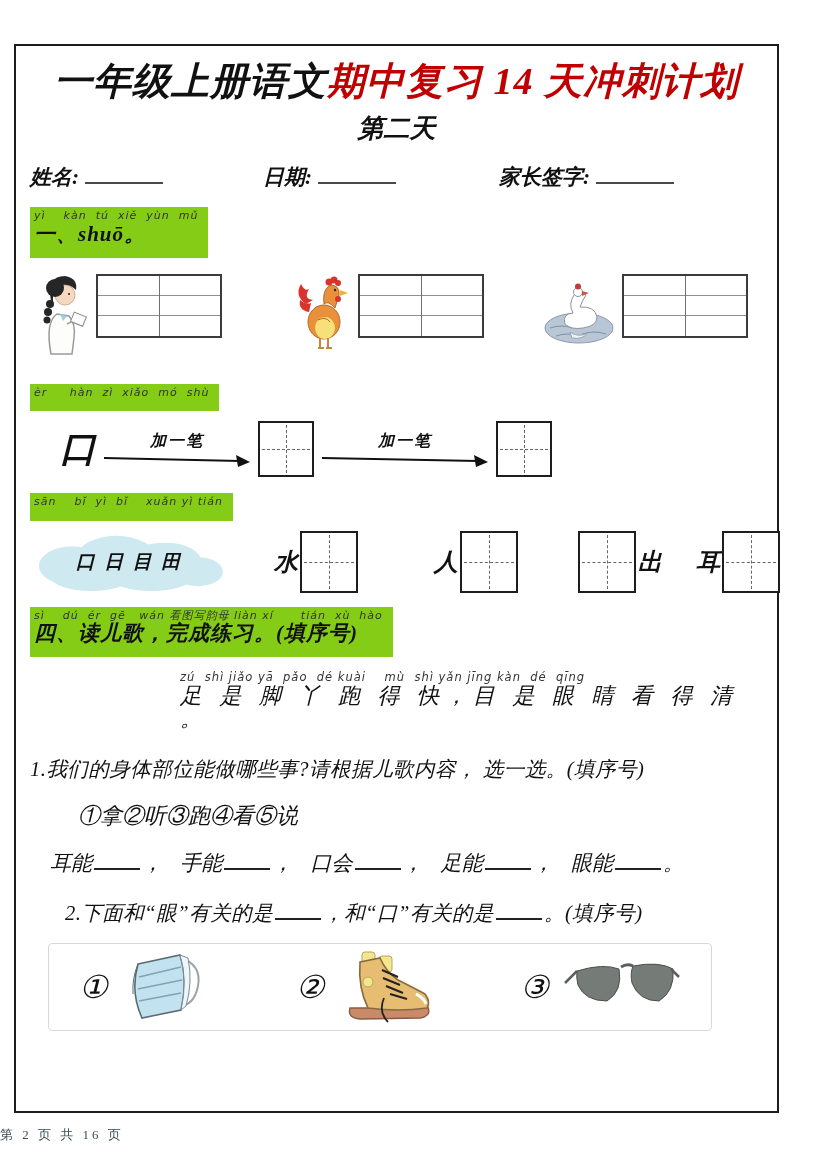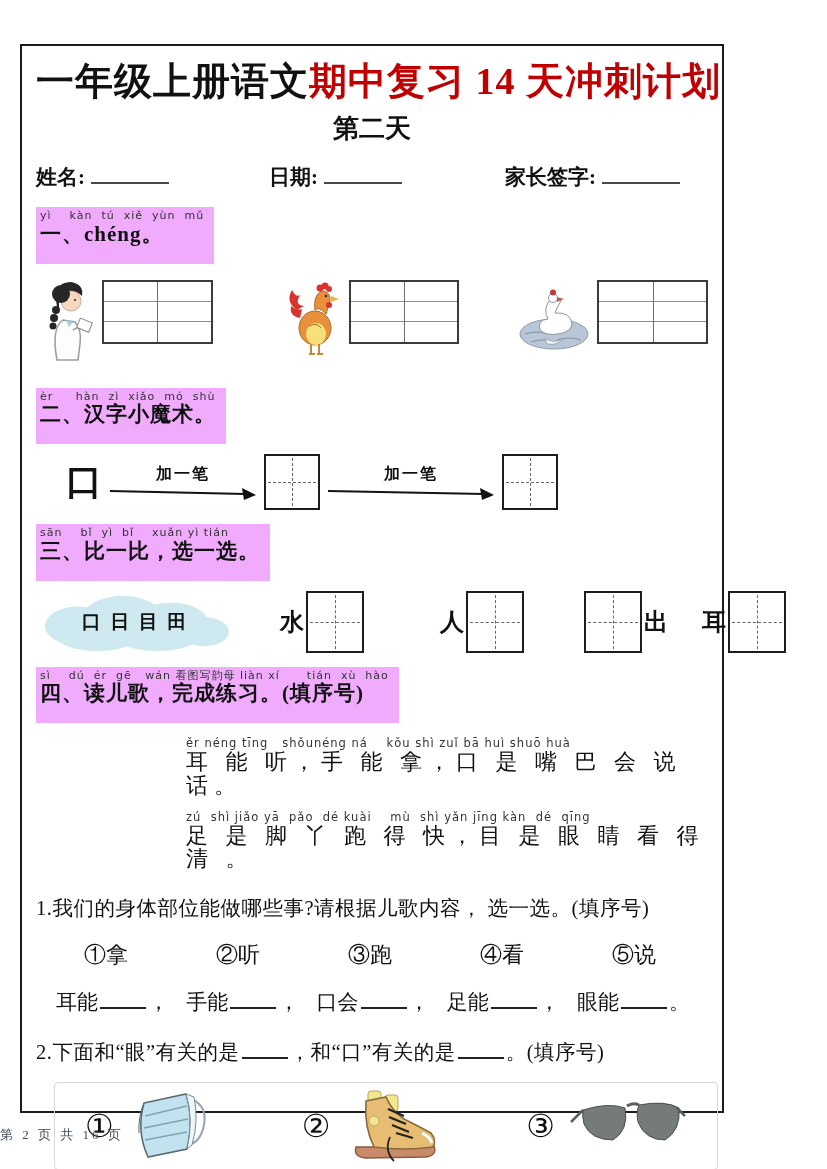--- a/index.html
+++ b/index.html
@@ -1,31 +1,31 @@
 <!DOCTYPE html>
 <html><head>
 <meta charset="utf-8">
 <style>
   html,body{margin:0;padding:0;background:#fff;}
   .page{position:relative;width:827px;height:1169px;background:#fff;overflow:hidden;
         font-family:"Liberation Serif","DejaVu Serif",serif;color:#111;}
-  .frame{position:absolute;left:20px;top:44px;width:704px;height:1069px;
-         border:2px solid #1c1c1c;box-sizing:border-box;padding:2px 14px 0 14px;}
+  .frame{position:absolute;left:14px;top:44px;width:765px;height:1069px;
+         border:2px solid #1c1c1c;box-sizing:border-box;padding:2px 14px 0 14px;font-style:italic;}
   
   .title{margin-top:8px;text-align:center;font-size:38px;font-weight:bold;letter-spacing:1px;white-space:nowrap;}
   .title .red{color:#c00000;}
   .subtitle{text-align:center;font-size:26px;font-weight:bold;margin-top:4px;}
   
   .fields{display:flex;margin-top:16px;font-size:21px;font-weight:bold;align-items:flex-end;}
   .field{white-space:nowrap;}
   .f2{margin-left:100px;}
   .f3{margin-left:103px;}
   .blank{display:inline-block;width:78px;height:20px;border-bottom:2px solid #4a4a4a;margin-left:6px;vertical-align:baseline;}
   
-  .sec-head{display:inline-block;background:#f0abfc;padding:3px 10px 19px 4px;line-height:1.05;}
+  .sec-head{display:inline-block;background:#84cc16;padding:3px 10px 13px 4px;line-height:1.05;}
   .pinyin{display:block;font-size:11px;color:#333;white-space:pre;font-family:"DejaVu Sans",sans-serif;letter-spacing:1px;}
   .sec-title{display:block;font-size:21px;font-weight:bold;letter-spacing:1px;margin-top:1px;}
   .sec{margin-top:16px;}
   
   .row1{display:flex;align-items:flex-start;margin-top:12px;}
   .pgrid{position:relative;width:126px;height:64px;border:2px solid #3b3b3b;box-sizing:border-box;background:#fff;}
   .pgrid .h1,.pgrid .h2{position:absolute;left:0;right:0;height:0;border-top:1.5px solid #8f8f8f;}
   .pgrid .h1{top:33%;} .pgrid .h2{top:66%;}
   .pgrid .v{position:absolute;top:0;bottom:0;left:50%;width:0;border-left:1.5px solid #6f6f6f;}
   
@@ -44,25 +44,25 @@
   .cloud svg{position:absolute;inset:0;}
   .cloud .cchars{position:absolute;inset:0;display:flex;align-items:center;justify-content:center;
                  font-size:19px;font-weight:bold;white-space:pre;}
   .cmp{display:flex;align-items:center;}
   .cmp .ch{font-size:24px;font-weight:bold;margin:0 2px;}
   
   .poem{margin-left:150px;margin-top:14px;line-height:1.05;}
   .poem .ptext{font-size:22px;letter-spacing:6px;margin-top:1px;}
   
   .qtext{font-size:20.5px;margin-top:24px;letter-spacing:.5px;}
-  .opts{display:flex;gap:88px;margin-left:48px;margin-top:18px;font-size:22px;}
+  .opts{display:flex;margin-left:48px;margin-top:18px;font-size:22px;}
   .fillrow{margin-left:20px;margin-top:18px;font-size:21px;}
   .fblank{display:inline-block;width:46px;height:18px;border-bottom:2px solid #222;margin:0 2px;}
   .sep{margin-right:12px;}
-  .q2row{margin-top:22px;}
+  .q2row{margin-top:22px;margin-left:35px;}
   
   .picpanel{margin:16px 0 0 18px;width:664px;height:88px;border:1px solid #d8d8d8;border-radius:4px;
             display:flex;align-items:center;justify-content:space-between;padding:0 30px;box-sizing:border-box;}
   .picitem{display:flex;align-items:center;gap:14px;}
   .picnum{font-size:32px;line-height:1;}
   
   .footer{position:absolute;left:0;right:0;top:1126px;font-size:13px;
           color:#3d4a57;letter-spacing:3px;font-family:"Liberation Serif",serif;}
 </style>
 </head>
@@ -84,21 +84,21 @@
         <span>日期:</span><span class="blank"></span>
       </div>
       <div class="field f3">
         <span>家长签字:</span><span class="blank"></span>
       </div>
     </div>
 
     <div class="sec">
       <div class="sec-head">
         <span class="pinyin">yì    kàn  tú  xiě  yùn  mǔ</span>
-        <span class="sec-title">一、chéng。</span>
+        <span class="sec-title">一、shuō。</span>
       </div>
       <div class="row1">
 
         <span style="flex:none;">
           <svg width="60" height="86" viewBox="0 0 60 86">
             <path d="M21,84 Q15,52 27,44 L39,46 Q46,54 44,68 L42,84 Z" fill="#fdfdfb" stroke="#9a9a9a" stroke-width="1.5"></path>
             <path d="M37,54 Q45,50 49,46" stroke="#9a9a9a" stroke-width="1.5" fill="none"></path>
             <rect x="42" y="44" width="13" height="10" fill="#fff" stroke="#8a8a8a" transform="rotate(22 48 49)"></rect>
             <circle cx="35" cy="25" r="10" fill="#f6d8c0" stroke="#d6ab8e"></circle>
             <path d="M21,31 Q16,6 35,6 Q48,8 46,20 Q38,12 28,16 Q22,21 23,31 Z" fill="#262626"></path>
@@ -154,21 +154,20 @@
             <span class="h1"></span>
             <span class="h2"></span>
             <span class="v"></span>
           </span>
       </div>
     </div>
 
     <div class="sec" style="margin-top:22px;">
       <div class="sec-head">
         <span class="pinyin">èr     hàn  zì  xiǎo  mó  shù</span>
-        <span class="sec-title">二、汉字小魔术。</span>
       </div>
       <div class="magic">
         <span class="kou">口</span>
         <span class="arrow">
           <span class="albl">加一笔</span>
           <svg width="150" height="16" viewBox="0 0 150 16">
             <line x1="2" y1="6" x2="138" y2="9" stroke="#111" stroke-width="2.2"></line>
             <polygon points="148,10 134,3 136,15" fill="#111"></polygon>
           </svg>
         </span>
@@ -186,21 +185,20 @@
         <span class="tian">
             <span class="dh"></span>
             <span class="dv"></span>
           </span>
       </div>
     </div>
 
     <div class="sec" style="margin-top:14px;">
       <div class="sec-head">
         <span class="pinyin">sān    bǐ  yì  bǐ    xuǎn yì tián</span>
-        <span class="sec-title">三、比一比，选一选。</span>
       </div>
       <div class="row3">
         <span class="cloud">
           <svg viewBox="0 0 200 64" width="196" height="62">
             <g fill="#cfe9f0">
               <ellipse cx="42" cy="36" rx="34" ry="20"></ellipse>
               <ellipse cx="88" cy="26" rx="40" ry="21"></ellipse>
               <ellipse cx="138" cy="32" rx="38" ry="20"></ellipse>
               <ellipse cx="172" cy="42" rx="26" ry="15"></ellipse>
               <ellipse cx="62" cy="47" rx="42" ry="15"></ellipse>
@@ -243,24 +241,20 @@
         </span>
       </div>
     </div>
 
     <div class="sec" style="margin-top:14px;">
       <div class="sec-head">
         <span class="pinyin">sì    dú  ér  gē   wán 看图写韵母 liàn xí      tián  xù  hào</span>
         <span class="sec-title">四、读儿歌，完成练习。(填序号)</span>
       </div>
 
-      <div class="poem">
-        <span class="pinyin" style="font-size:11.5px;">ěr néng tīng   shǒunéng ná    kǒu shì zuǐ bā huì shuō huà</span>
-        <div class="ptext">耳 能 听，手 能 拿，口 是 嘴 巴 会 说 话。</div>
-      </div>
       <div class="poem">
         <span class="pinyin" style="font-size:11.5px;">zú  shì jiǎo yā  pǎo  dé kuài    mù  shì yǎn jīng kàn  dé  qīng</span>
         <div class="ptext">足 是 脚 丫 跑 得 快，目 是 眼 睛 看 得 清 。</div>
       </div>
 
       <div class="qtext">1.我们的身体部位能做哪些事?请根据儿歌内容， 选一选。(填序号)</div>
 
       <div class="opts">
         <span>①拿</span>
         <span>②听</span>

